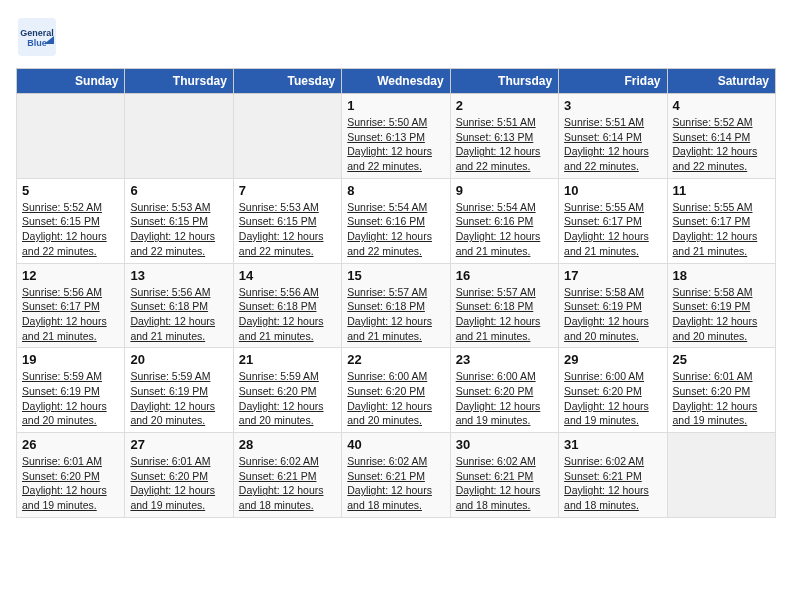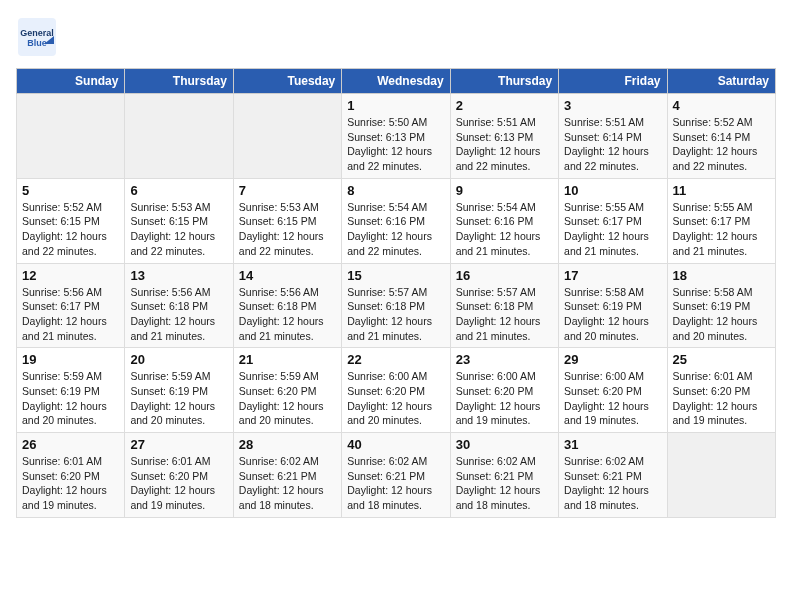--- a/index.html
+++ b/index.html
@@ -70,20 +70,21 @@
       font-size: 13px;
       font-weight: bold;
       color: #111;
       display: block;
       margin-bottom: 2px;
     }
     .day-info {
       color: #222;
       font-size: 10.5px;
       line-height: 1.4;
+      text-decoration: underline;
     }
     .empty-cell {
       background: #f0f0f0 !important;
     }
   </style>
 </head>
 <body>
 
 <div class="header">
   <div class="logo">

